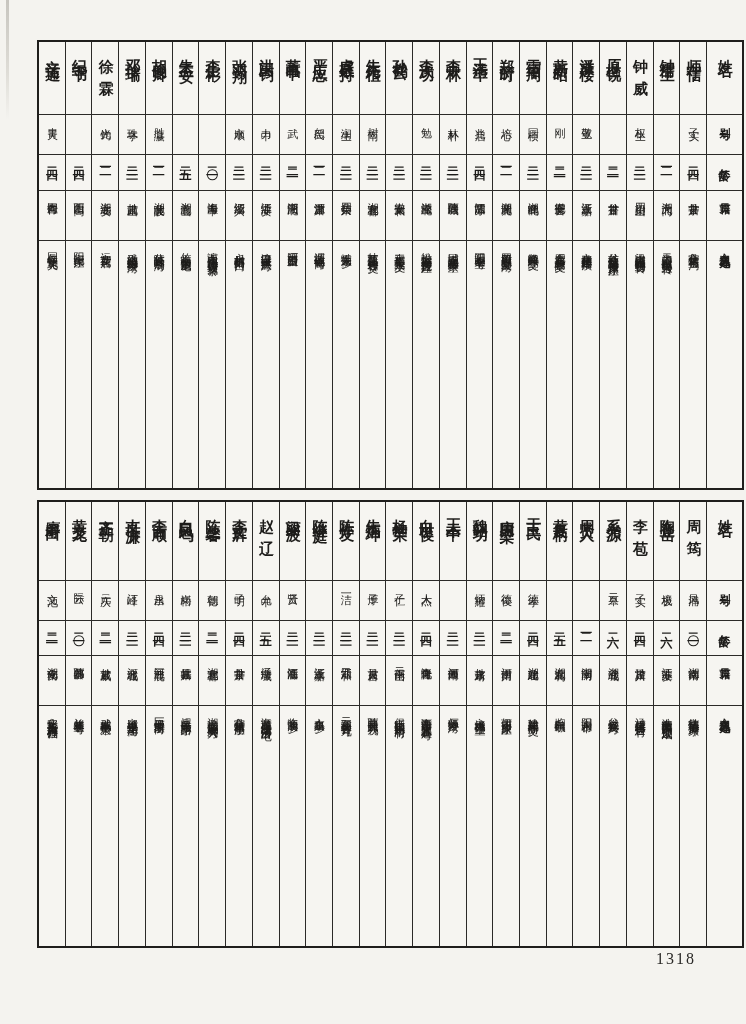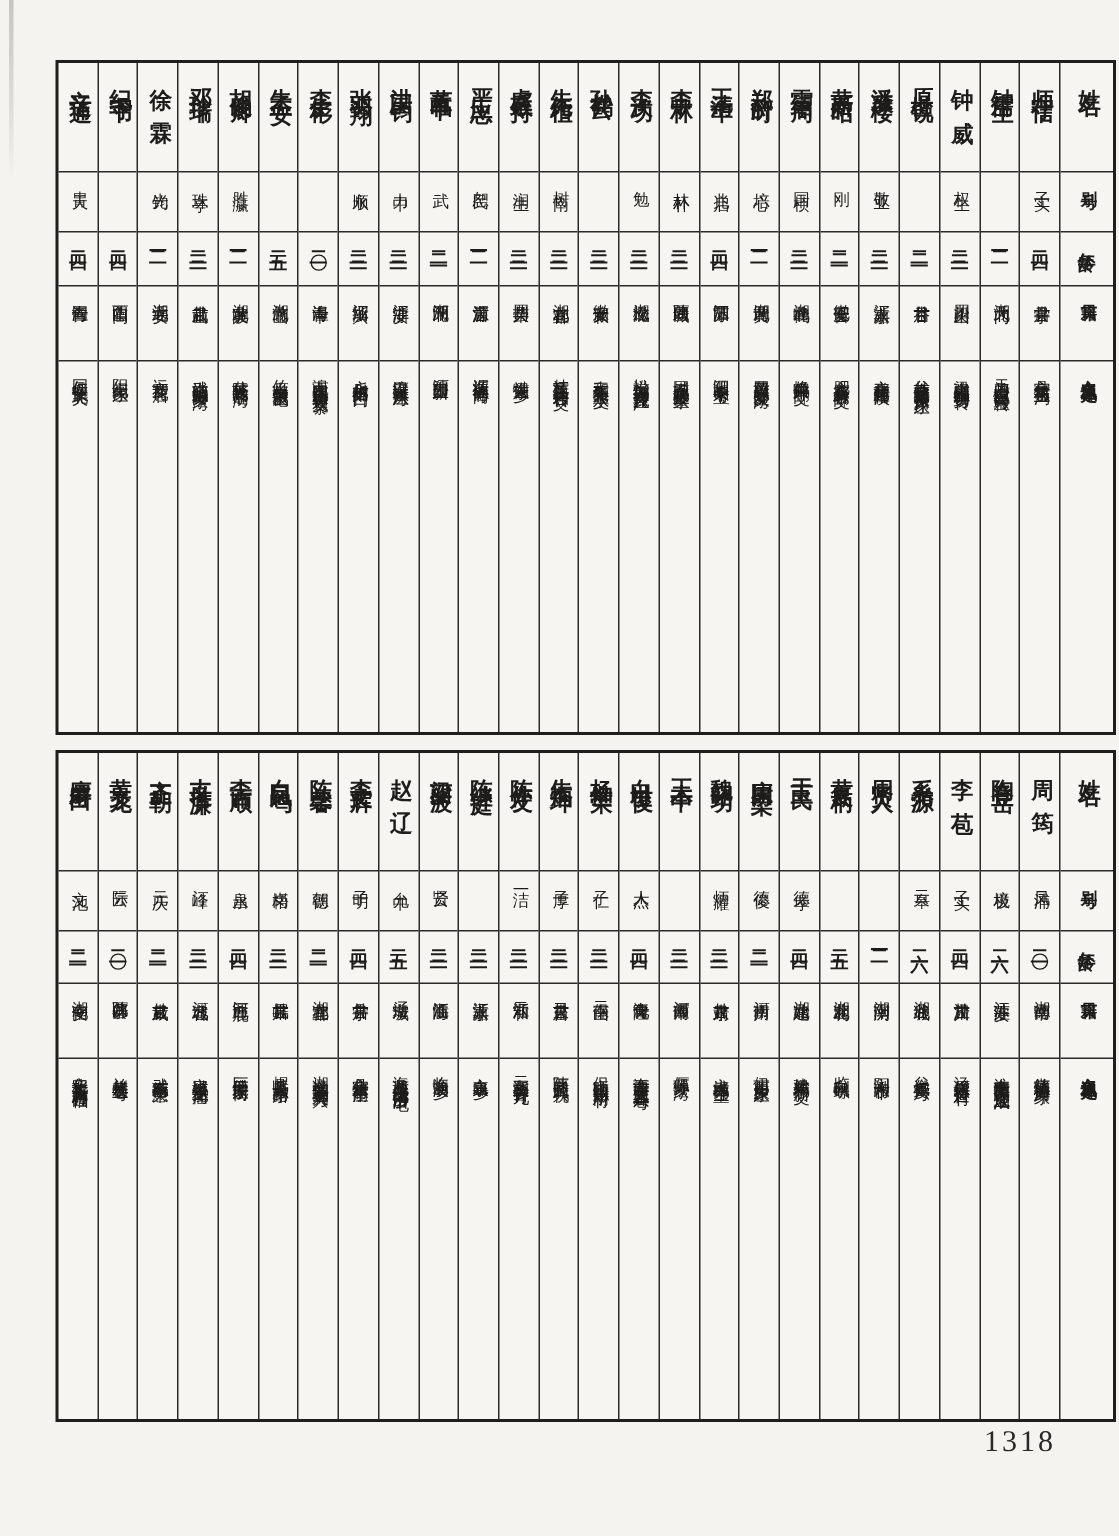--- a/index.html
+++ b/index.html
@@ -64,21 +64,21 @@
   
   .col.header .cell .vtext{font-weight:700;}
   .hdr-name .vtext{font-size:15px;letter-spacing:18px;padding-top:8px;}
   .hdr-alias .vtext{font-size:13px;letter-spacing:3px;padding-top:5px;}
   .hdr-age .vtext{font-size:13px;letter-spacing:2px;padding-top:4px;}
   .hdr-native .vtext{font-size:13px;letter-spacing:12px;padding-top:5px;}
   .hdr-address .vtext{font-size:13px;letter-spacing:26px;padding-top:34px;}
 
   .page-number{
     position:absolute;top:950px;left:656px;
-    font-size:20px;letter-spacing:2px;color:#2a2927;
+    font-size:16px;letter-spacing:2px;color:#2a2927;
   }
   
   .scan-edge{
     position:absolute;top:0;left:6px;width:3px;height:120px;
     background:linear-gradient(#9a978f,#c9c6be 60%,transparent);
     opacity:.5;
   }
 </style>
 </head>
 <body>

